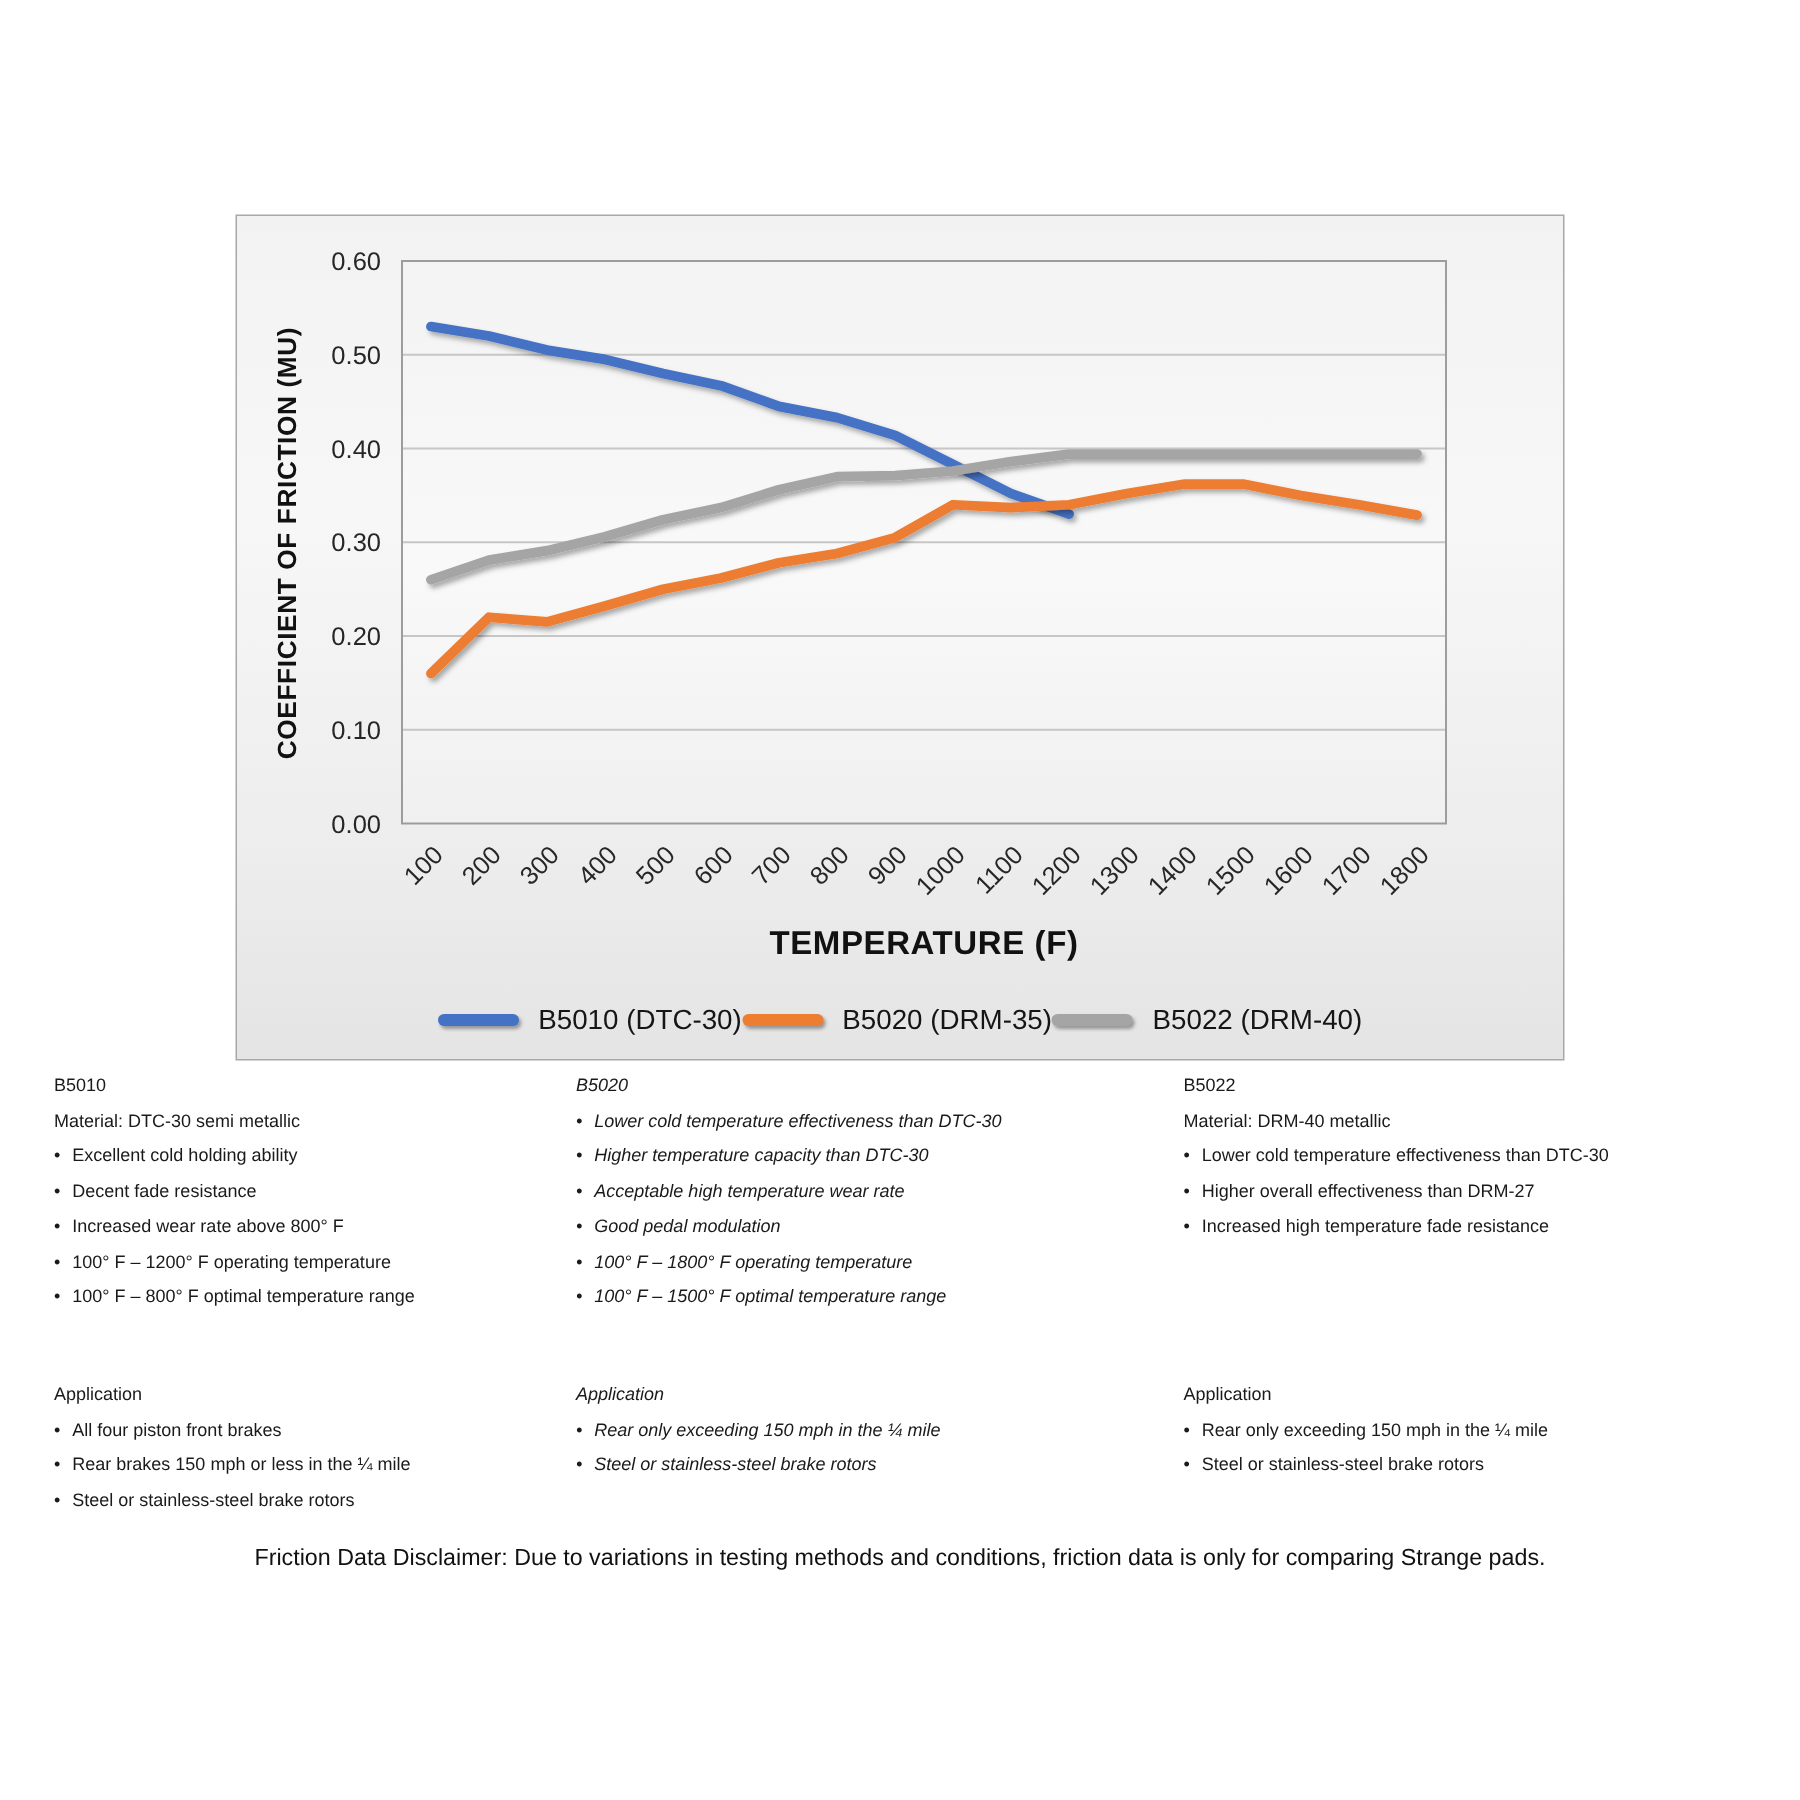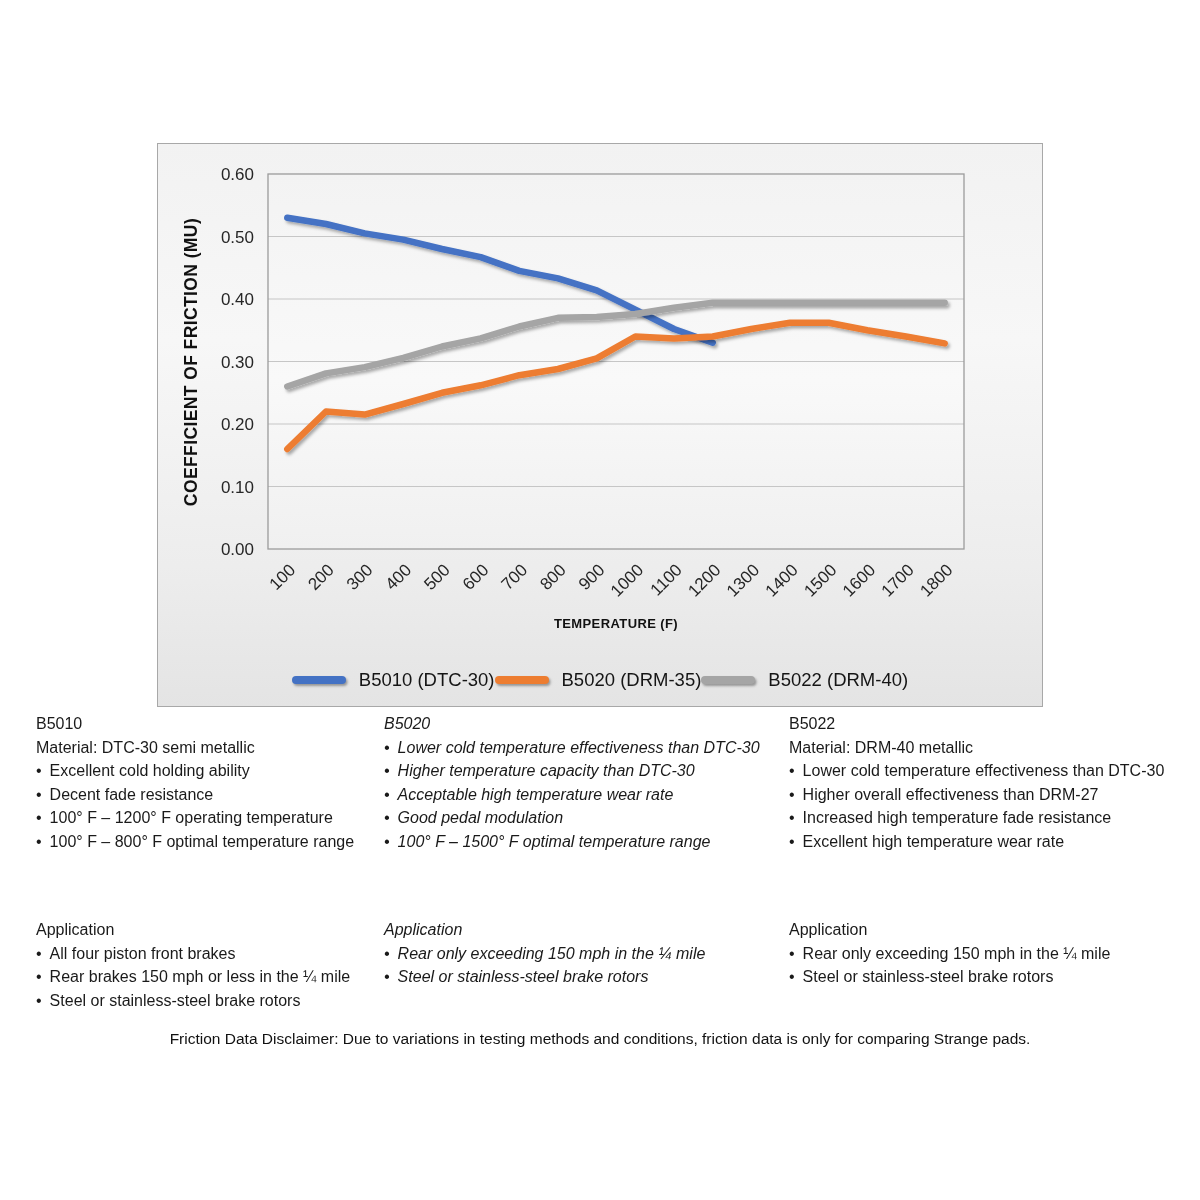--- a/index.html
+++ b/index.html
@@ -11,35 +11,35 @@
     border:1px solid #a8a8a8;
     background:linear-gradient(to bottom,#f2f2f2 0%,#f7f7f7 35%,#ededed 75%,#e4e4e4 100%);
   }
   .y-title{
     position:absolute;left:-153px;top:206px;width:376px;height:24px;
     transform:rotate(-90deg);
     text-align:center;font-size:17.5px;font-weight:bold;letter-spacing:.4px;color:#111;
   }
   .x-title{
     position:absolute;left:110px;top:472px;width:696px;
-    text-align:center;font-size:13px;font-weight:bold;letter-spacing:.4px;color:#111;
+    text-align:center;font-size:22px;font-weight:bold;letter-spacing:.4px;color:#111;
   }
   .legend{
     position:absolute;left:0;bottom:15px;width:100%;
     display:flex;justify-content:center;align-items:center;
   }
   .legend-item{display:flex;align-items:center;}
   .legend-swatch{
     width:54px;height:8px;border-radius:5px;margin-right:13px;
     box-shadow:1.5px 2px 2.5px rgba(0,0,0,.35);
   }
   .legend-label{font-size:18.5px;color:#151515;}
 
   
-  .col{position:absolute;top:712px;font-size:16px;line-height:23.5px;}
+  .col{position:absolute;top:712px;font-size:12px;line-height:23.5px;}
   .col-b5010{left:36px;width:335px;}
   .col-b5020{left:384px;width:392px;font-style:italic;}
   .col-b5022{left:789px;width:400px;}
   .col ul{margin:0;padding:0;list-style:none;}
   .col li::before{content:"•";margin-right:8px;}
   .app-block{position:absolute;top:206px;left:0;right:0;}
 
   .disclaimer{
     position:absolute;top:1030px;left:0;width:1200px;
     text-align:center;font-size:15.5px;color:#111;
@@ -120,59 +120,60 @@
     </div>
   </div>
 </div>
 
 <div class="col col-b5010">
   <div>B5010</div>
   <div>Material: DTC-30 semi metallic</div>
   <ul>
       <li>Excellent cold holding ability</li>
       <li>Decent fade resistance</li>
+      <li>Increased wear rate above 800° F</li>
       <li>100° F – 1200° F operating temperature</li>
       <li>100° F – 800° F optimal temperature range</li>
     </ul>
   <div class="app-block">
     <div>Application</div>
     <ul>
         <li>All four piston front brakes</li>
         <li>Rear brakes 150 mph or less in the ¼ mile</li>
         <li>Steel or stainless-steel brake rotors</li>
       </ul>
   </div>
 </div>
 
 <div class="col col-b5020">
   <div>B5020</div>
   <ul>
       <li>Lower cold temperature effectiveness than DTC-30</li>
       <li>Higher temperature capacity than DTC-30</li>
       <li>Acceptable high temperature wear rate</li>
       <li>Good pedal modulation</li>
+      <li>100° F – 1800° F operating temperature</li>
       <li>100° F – 1500° F optimal temperature range</li>
     </ul>
   <div class="app-block">
     <div>Application</div>
     <ul>
         <li>Rear only exceeding 150 mph in the ¼ mile</li>
         <li>Steel or stainless-steel brake rotors</li>
       </ul>
   </div>
 </div>
 
 <div class="col col-b5022">
   <div>B5022</div>
   <div>Material: DRM-40 metallic</div>
   <ul>
       <li>Lower cold temperature effectiveness than DTC-30</li>
       <li>Higher overall effectiveness than DRM-27</li>
       <li>Increased high temperature fade resistance</li>
-      <li>Excellent high temperature wear rate</li>
     </ul>
   <div class="app-block">
     <div>Application</div>
     <ul>
         <li>Rear only exceeding 150 mph in the ¼ mile</li>
         <li>Steel or stainless-steel brake rotors</li>
       </ul>
   </div>
 </div>
 

